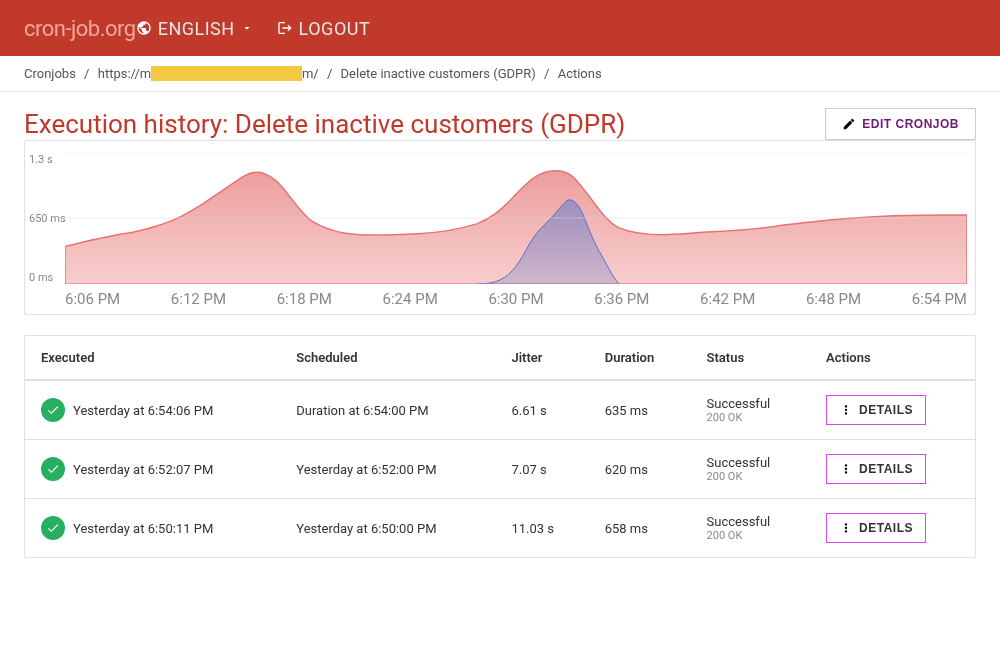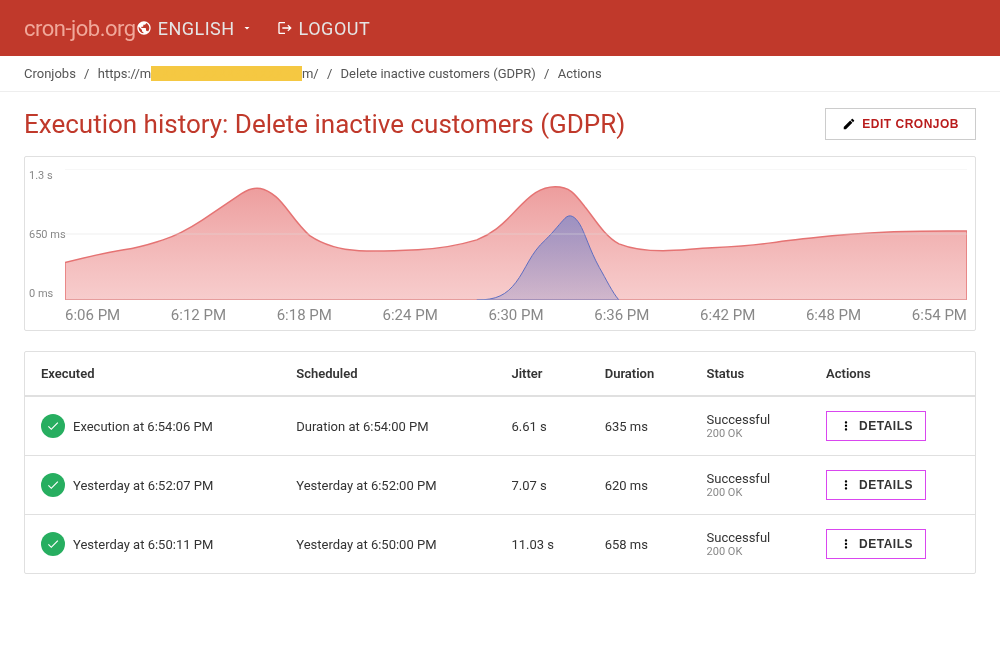--- a/index.html
+++ b/index.html
@@ -54,40 +54,40 @@
     }
     .breadcrumb span.sep { margin: 0 5px; }
 
     
     .main { padding: 16px 24px 24px; }
 
     .page-header {
       display: flex;
       align-items: center;
       justify-content: space-between;
-      margin-bottom: 16px;
+      margin-bottom: 0;
     }
     .page-title {
       font-size: 26px;
       font-weight: 400;
       color: #c0392b;
     }
     .edit-btn {
       background: #fff;
       border: 1px solid #ccc;
       padding: 8px 16px;
       font-size: 12px;
       font-weight: 600;
       text-transform: uppercase;
       letter-spacing: 0.5px;
       cursor: pointer;
       display: flex;
       align-items: center;
       gap: 6px;
-      color: #b91c1c;
+      color: #701a75;
     }
 
     
     .chart-container {
       background: #fff;
       border: 1px solid #e0e0e0;
       border-radius: 2px;
       padding: 12px 8px 8px;
       margin-bottom: 20px;
       position: relative;
@@ -287,21 +287,21 @@
       </thead>
       <tbody id="table-body">
       <tr>
     <td>
       <div class="executed-cell">
         <span class="check-icon">
           <svg width="14" height="14" viewBox="0 0 24 24">
                     <path d="M9 16.17L4.83 12l-1.42 1.41L9 19 21 7l-1.41-1.41z"></path>
                   </svg>
         </span>
-        <span>Execution at 6:54:06 PM</span>
+        <span>Yesterday at 6:54:06 PM</span>
       </div>
     </td>
     <td>
       <span>Duration at 6:54:00 PM</span>
     </td>
     <td>
       <span>6.61 s</span>
     </td>
     <td>
       <span>635 ms</span>

